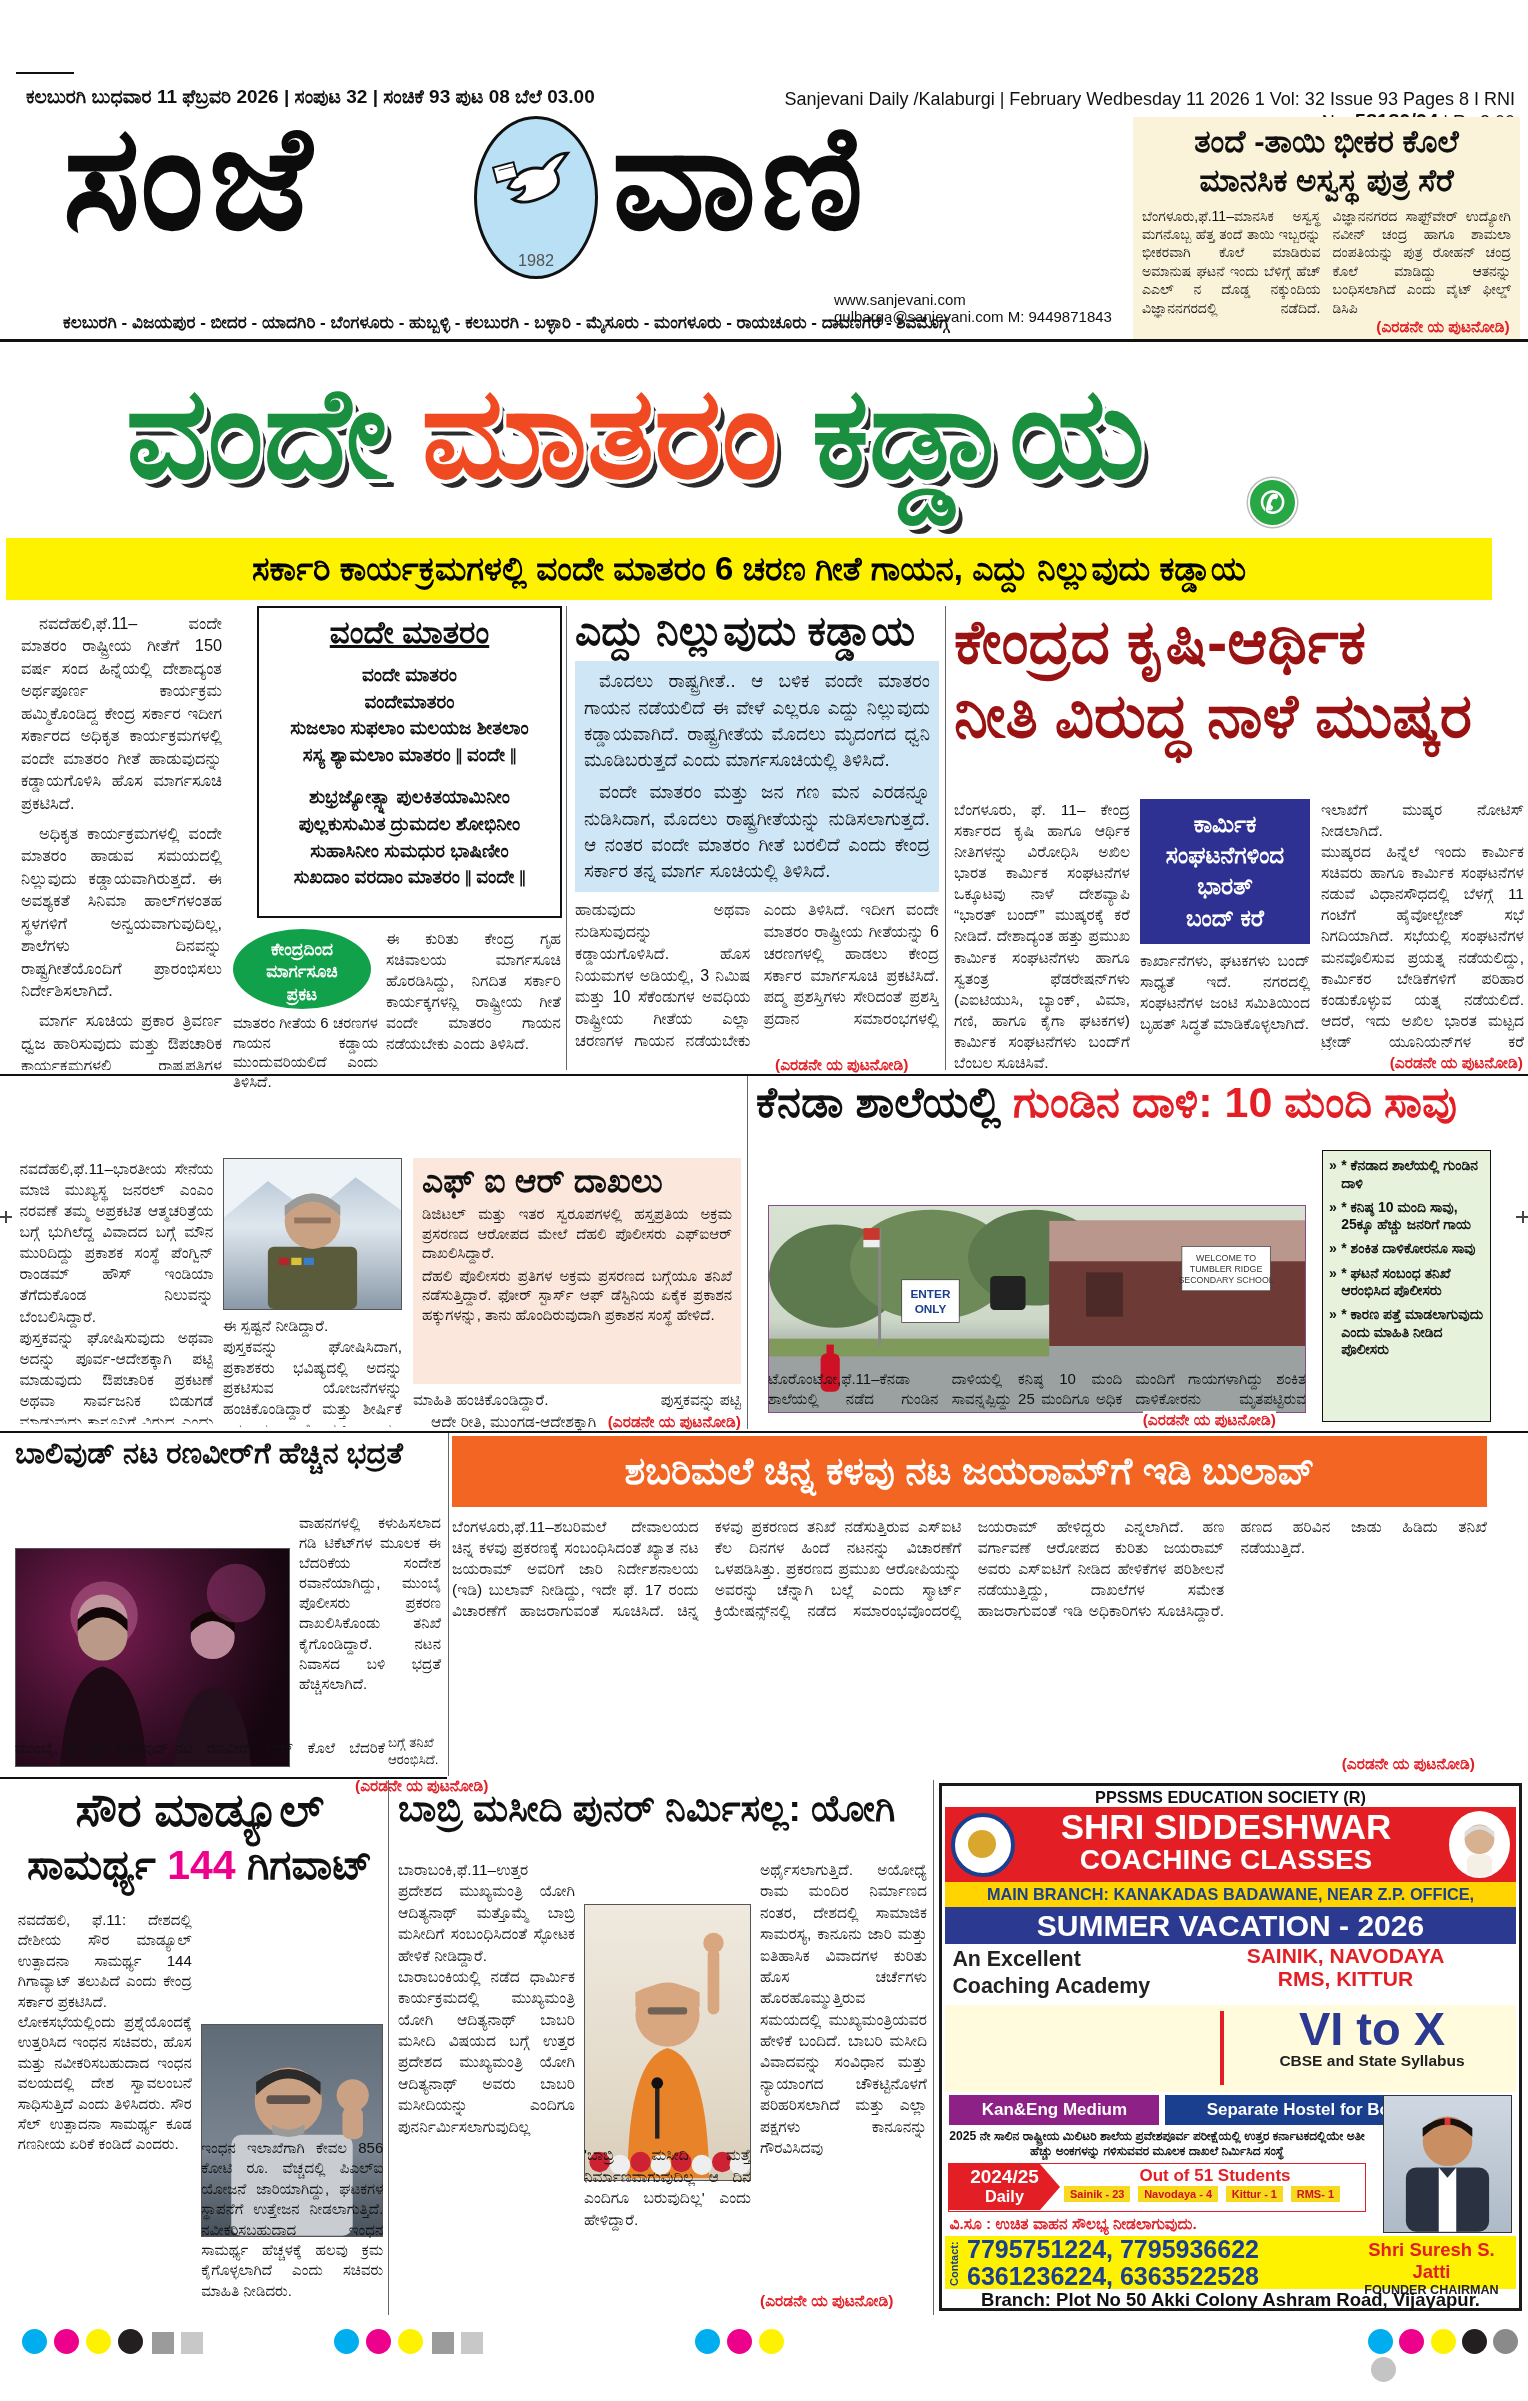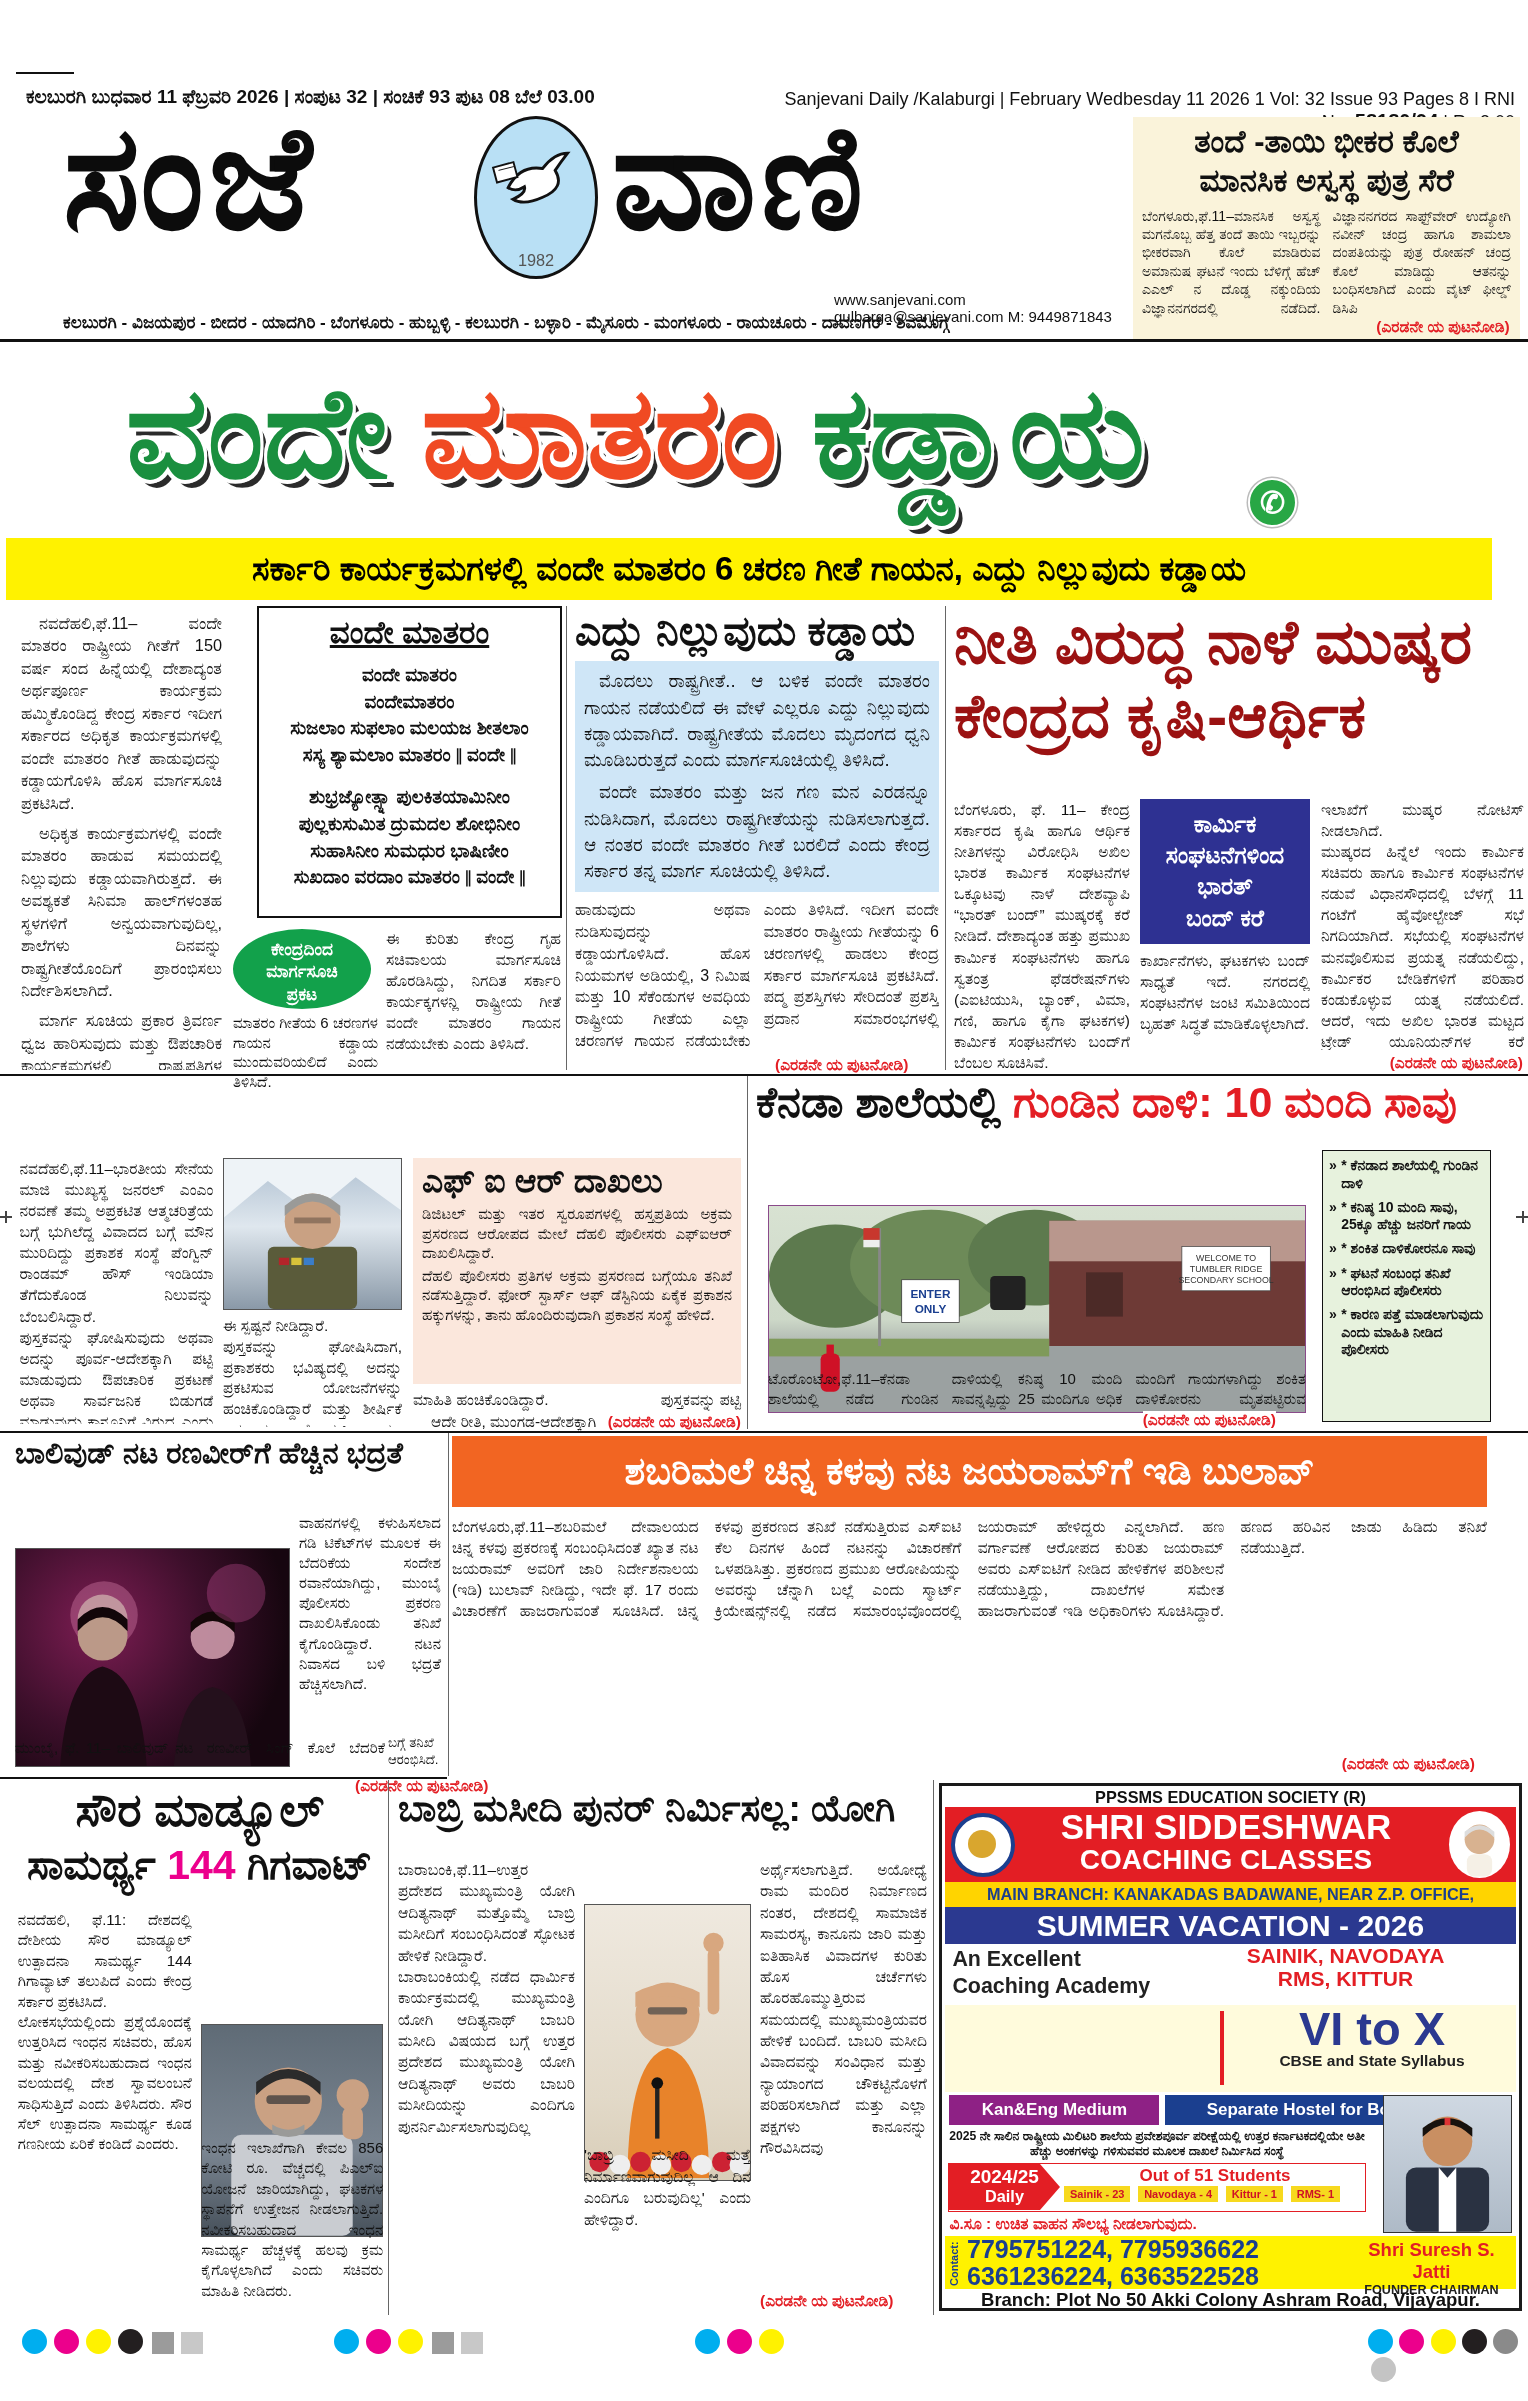--- a/index.html
+++ b/index.html
@@ -97,22 +97,22 @@
       <p class="just" style="margin:6px 0 0;font-size:18.5px;line-height:1.42;text-indent:15px;">ವಂದೇ ಮಾತರಂ ಮತ್ತು ಜನ ಗಣ ಮನ ಎರಡನ್ನೂ ನುಡಿಸಿದಾಗ, ಮೊದಲು ರಾಷ್ಟ್ರಗೀತೆಯನ್ನು ನುಡಿಸಲಾಗುತ್ತದೆ. ಆ ನಂತರ ವಂದೇ ಮಾತರಂ ಗೀತೆ ಬರಲಿದೆ ಎಂದು ಕೇಂದ್ರ ಸರ್ಕಾರ ತನ್ನ ಮಾರ್ಗ ಸೂಚಿಯಲ್ಲಿ ತಿಳಿಸಿದೆ.</p>
     </div>
     <div class="just" style="margin-top:7.4px;font-size:16px;line-height:1.36;column-count:2;column-gap:13.3px;height:155px;overflow:hidden;">ಹಾಡುವುದು ಅಥವಾ ನುಡಿಸುವುದನ್ನು ಕಡ್ಡಾಯಗೊಳಿಸಿದೆ. ಹೊಸ ನಿಯಮಗಳ ಅಡಿಯಲ್ಲಿ, 3 ನಿಮಿಷ ಮತ್ತು 10 ಸೆಕೆಂಡುಗಳ ಅವಧಿಯ ರಾಷ್ಟ್ರೀಯ ಗೀತೆಯ ಎಲ್ಲಾ ಚರಣಗಳ ಗಾಯನ ನಡೆಯಬೇಕು ಎಂದು ತಿಳಿಸಿದೆ. ಇದೀಗ ವಂದೇ ಮಾತರಂ ರಾಷ್ಟ್ರೀಯ ಗೀತೆಯನ್ನು 6 ಚರಣಗಳಲ್ಲಿ ಹಾಡಲು ಕೇಂದ್ರ ಸರ್ಕಾರ ಮಾರ್ಗಸೂಚಿ ಪ್ರಕಟಿಸಿದೆ. ಪದ್ಮ ಪ್ರಶಸ್ತಿಗಳು ಸೇರಿದಂತೆ ಪ್ರಶಸ್ತಿ ಪ್ರದಾನ ಸಮಾರಂಭಗಳಲ್ಲಿ ಮೊಳಗಲಿದೆ ರಾಷ್ಟ್ರೀಯ ಗೀತೆ ವಂದೇ ಮಾತರಂ</div>
     <div class="tag" style="position:absolute;left:200px;bottom:-3px;">(ಎರಡನೇ ಯ ಪುಟನೋಡಿ)</div>
   </div>
 
   <div class="abs vrule" style="left:945px;top:606px;height:464px;"></div>
 
   <div class="abs" style="left:954px;top:605px;width:569px;height:467px;">
     <div style="font-size:61px;font-weight:900;color:#9b1212;line-height:1.22;">
+      <div>ಕೇಂದ್ರದ ಕೃಷಿ-ಆರ್ಥಿಕ</div>
       <div>ನೀತಿ ವಿರುದ್ಧ  ನಾಳೆ ಮುಷ್ಕರ</div>
-      <div>ಕೇಂದ್ರದ ಕೃಷಿ-ಆರ್ಥಿಕ</div>
     </div>
     <div class="abs just" style="left:0;top:194px;width:176px;height:272px;font-size:15.5px;line-height:1.36;overflow:hidden;">ಬೆಂಗಳೂರು, ಫೆ. 11– ಕೇಂದ್ರ ಸರ್ಕಾರದ ಕೃಷಿ ಹಾಗೂ ಆರ್ಥಿಕ ನೀತಿಗಳನ್ನು ವಿರೋಧಿಸಿ ಅಖಿಲ ಭಾರತ ಕಾರ್ಮಿಕ ಸಂಘಟನೆಗಳ ಒಕ್ಕೂಟವು ನಾಳೆ ದೇಶವ್ಯಾಪಿ “ಭಾರತ್ ಬಂದ್” ಮುಷ್ಕರಕ್ಕೆ ಕರೆ ನೀಡಿದೆ. ದೇಶಾದ್ಯಂತ ಹತ್ತು ಪ್ರಮುಖ ಕಾರ್ಮಿಕ ಸಂಘಟನೆಗಳು ಹಾಗೂ ಸ್ವತಂತ್ರ ಫೆಡರೇಷನ್‌ಗಳು (ಎಐಟಿಯುಸಿ, ಬ್ಯಾಂಕ್, ವಿಮಾ, ಗಣಿ, ಹಾಗೂ ಕೈಗಾ ಘಟಕಗಳ) ಕಾರ್ಮಿಕ ಸಂಘಟನೆಗಳು ಬಂದ್‌ಗೆ ಬೆಂಬಲ ಸೂಚಿಸಿವೆ.</div>
     <div class="abs" style="left:186px;top:194px;width:170px;height:272px;">
       <div class="pre ctr" style="background:#2e3192;color:#fff;font-size:23px;font-weight:900;line-height:1.35;padding:10.4px 3px;">ಕಾರ್ಮಿಕ
 ಸಂಘಟನೆಗಳಿಂದ
 ಭಾರತ್
 ಬಂದ್ ಕರೆ</div>
       <div class="just" style="font-size:15.5px;line-height:1.36;margin-top:6px;">ಕಾರ್ಖಾನೆಗಳು, ಘಟಕಗಳು ಬಂದ್ ಸಾಧ್ಯತೆ ಇದೆ. ನಗರದಲ್ಲಿ ಸಂಘಟನೆಗಳ ಜಂಟಿ ಸಮಿತಿಯಿಂದ ಬೃಹತ್ ಸಿದ್ಧತೆ ಮಾಡಿಕೊಳ್ಳಲಾಗಿದೆ.</div>
     </div>
     <div class="abs just pre" style="left:367px;top:194px;width:203px;height:251px;font-size:15.5px;line-height:1.36;overflow:hidden;">ಇಲಾಖೆಗೆ ಮುಷ್ಕರ ನೋಟಿಸ್ ನೀಡಲಾಗಿದೆ.

